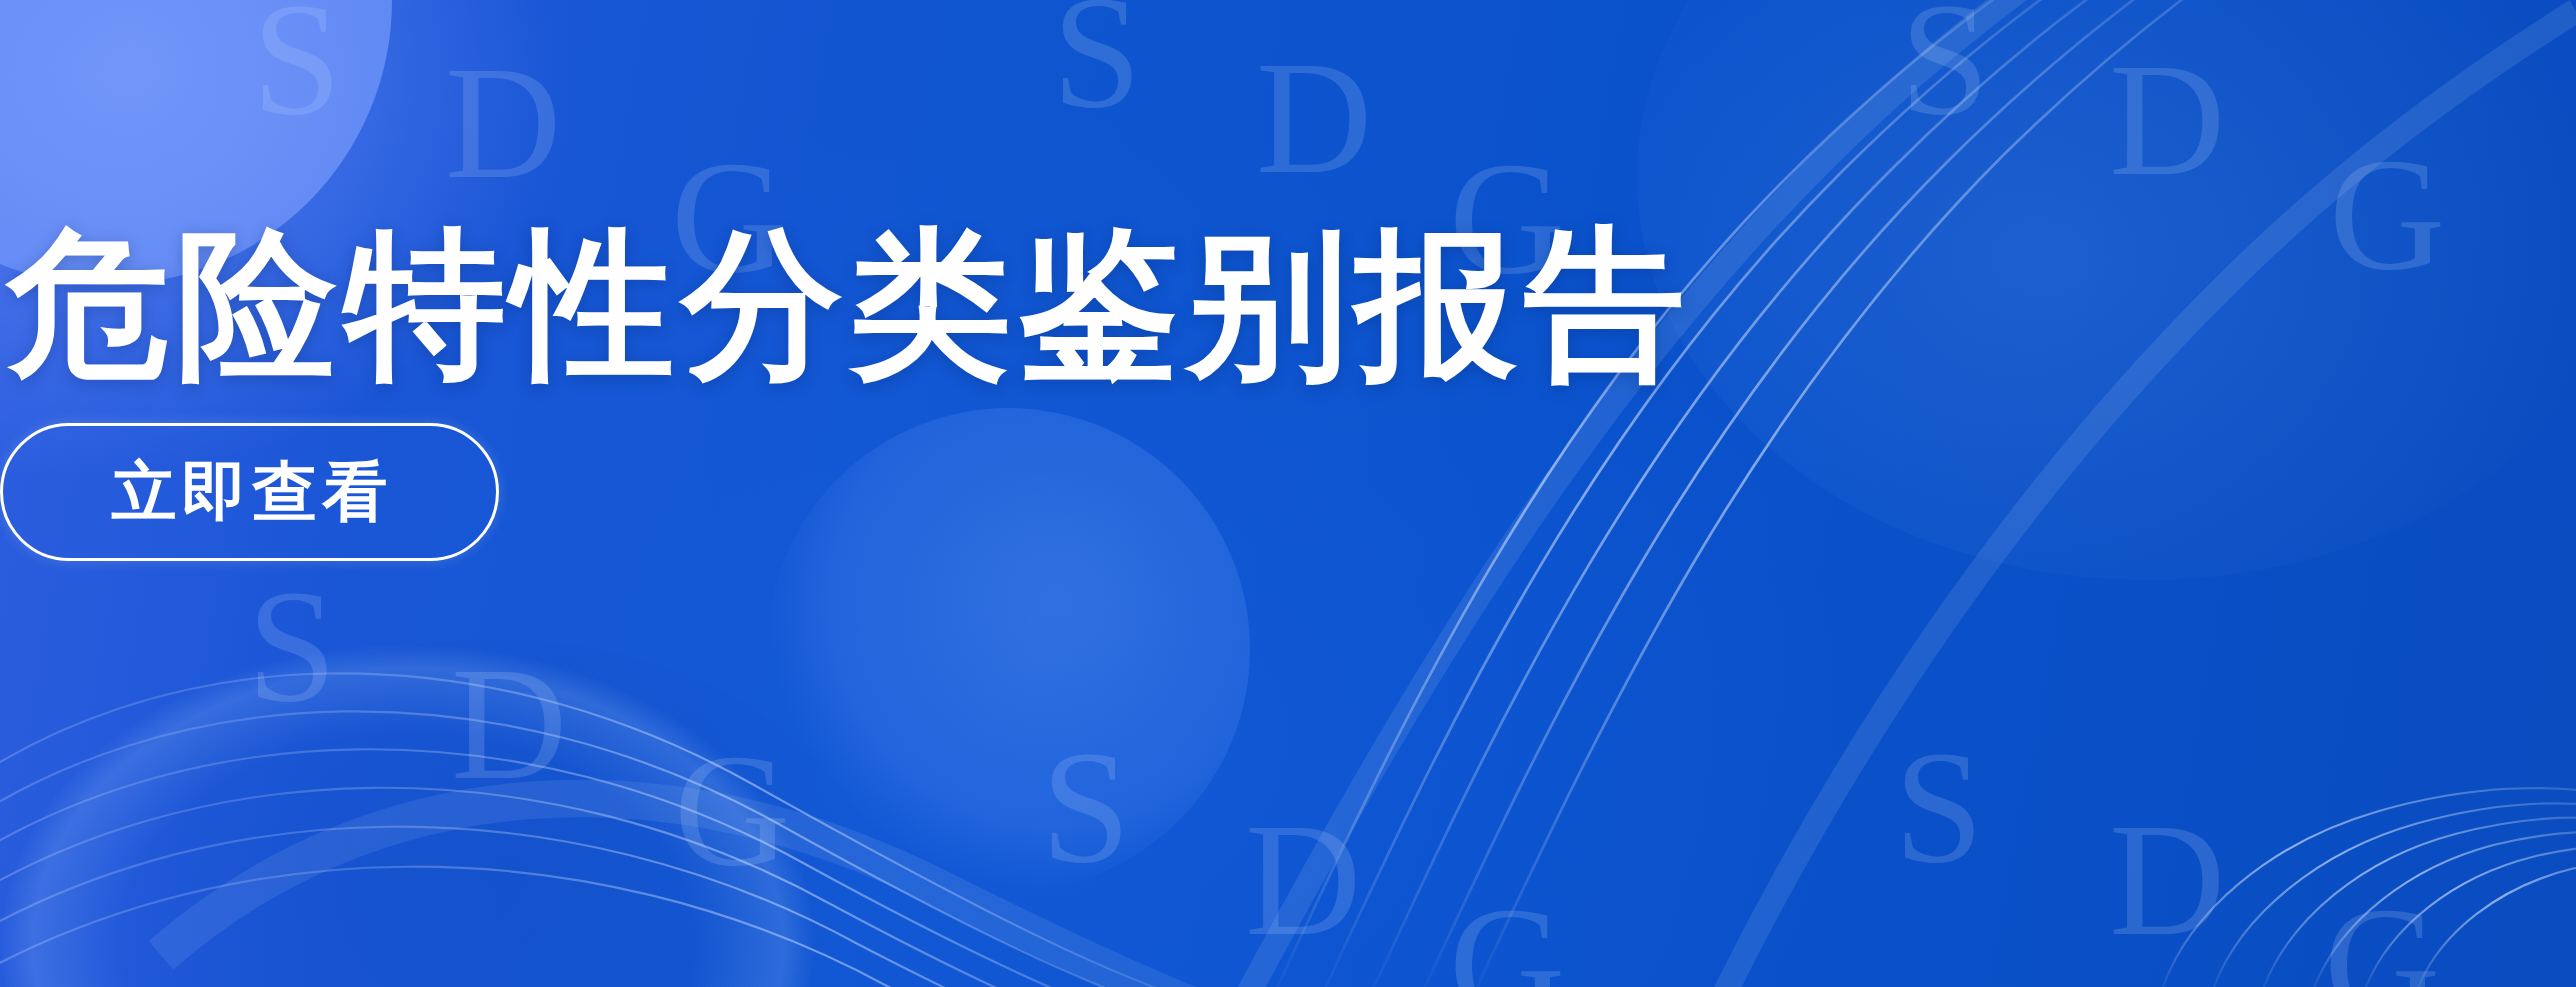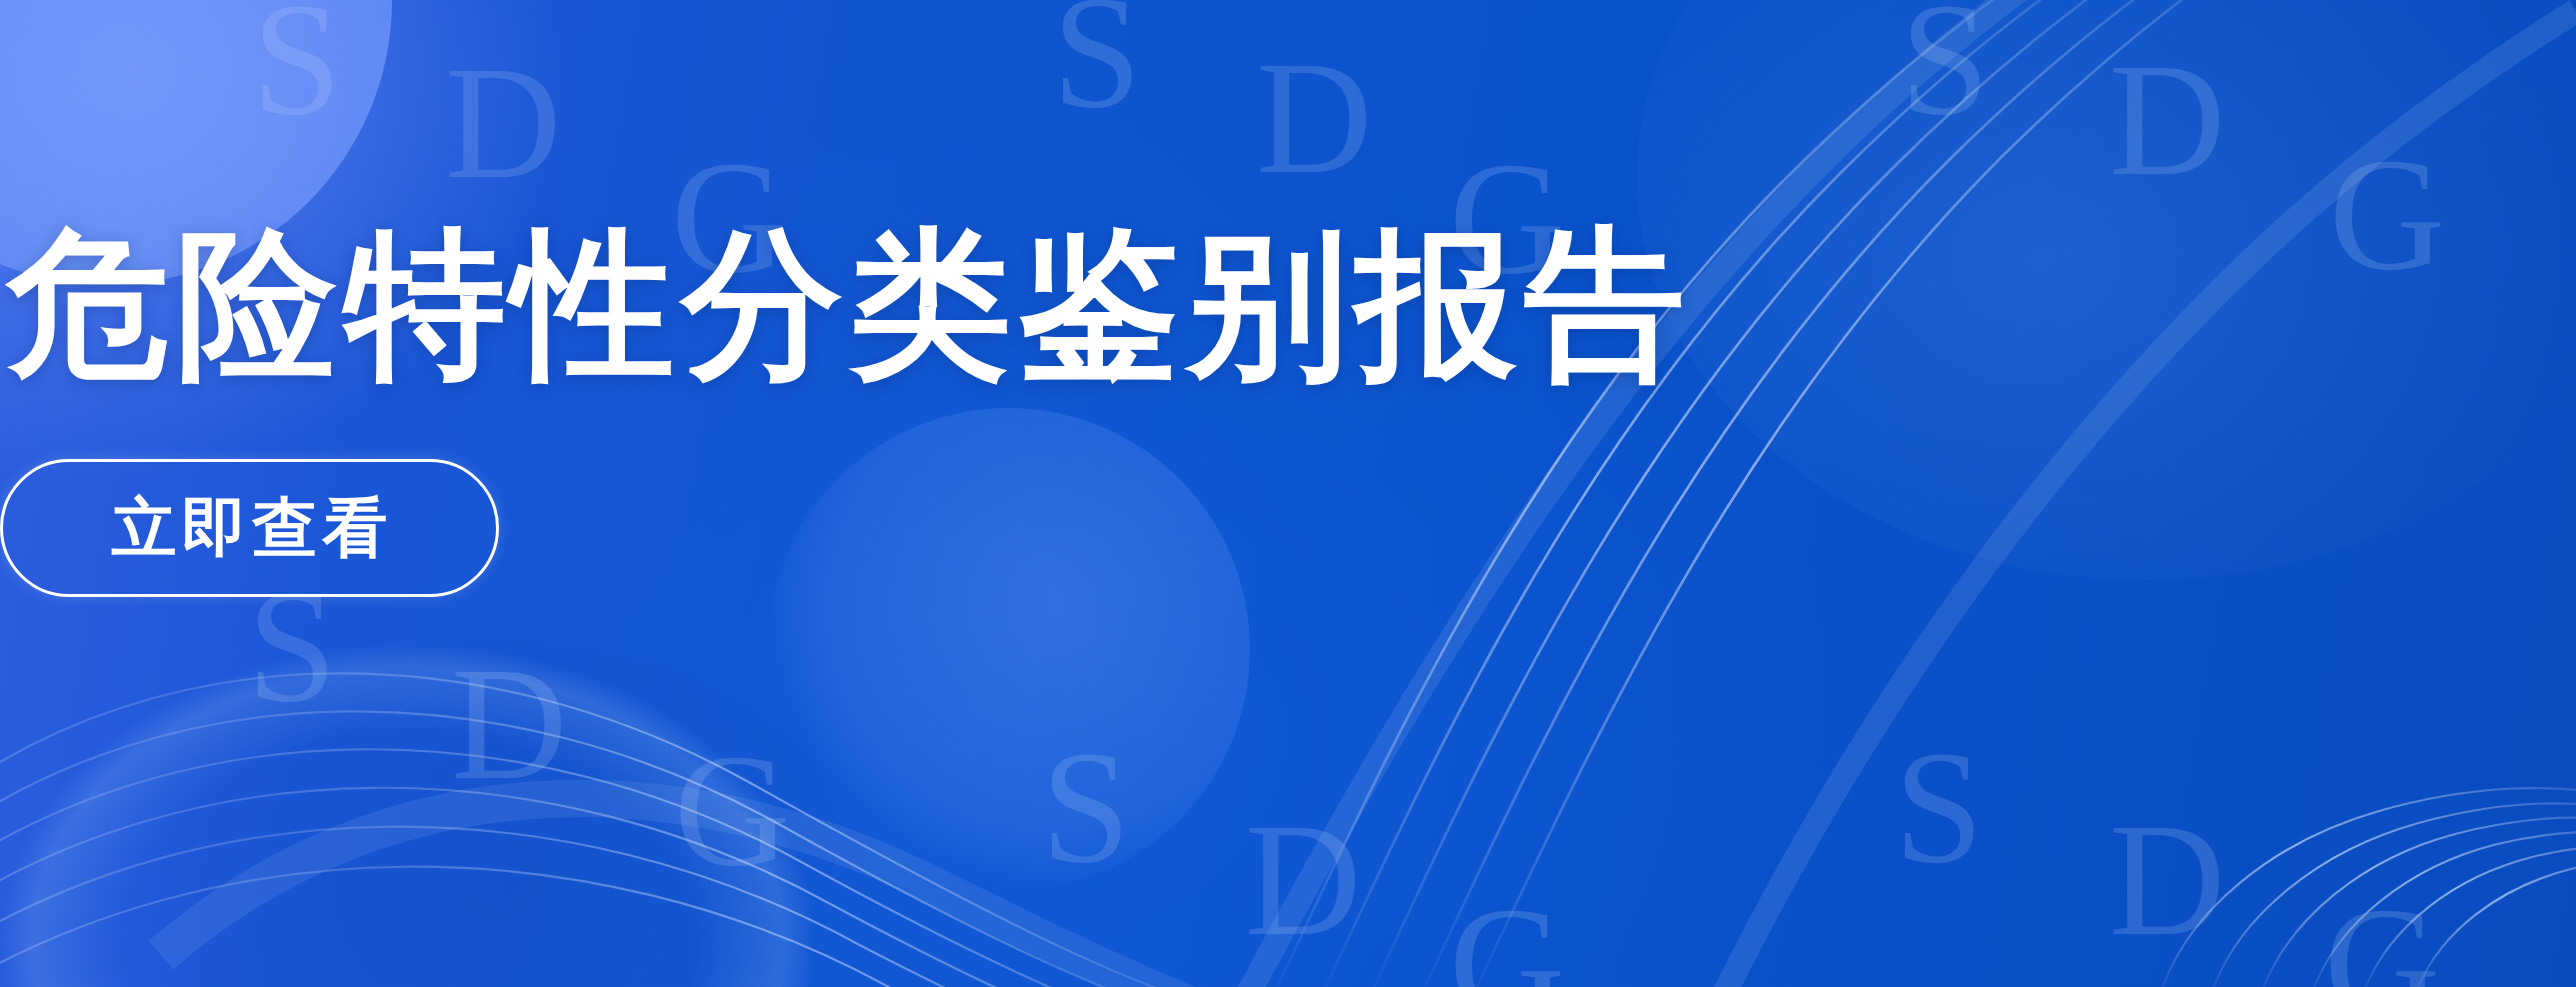--- a/index.html
+++ b/index.html
@@ -58,21 +58,21 @@
     color:#ffffff;
     font-size:161px;
     font-weight:700;
     letter-spacing:7.5px;
     line-height:1.12;
     text-indent:7.5px;
     white-space:nowrap;
     text-shadow:0 3.2px 15px rgba(6,40,110,0.30);
   }
   #cta-button{
-    margin-top:65px;
+    margin-top:29px;
     width:499px;height:138px;
     border:3.2px solid #ffffff;
     border-radius:69px;
     display:flex;align-items:center;justify-content:center;
     box-sizing:border-box;
     background:transparent;
     box-shadow:0 0 13px rgba(255,255,255,0.16);
     cursor:pointer;
   }
   #cta-label{

